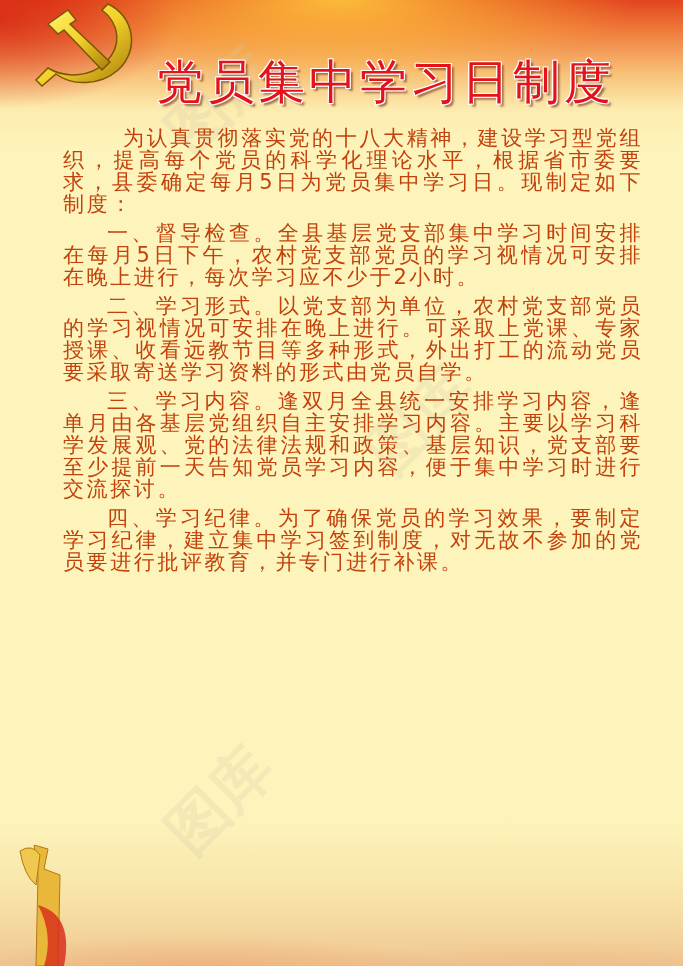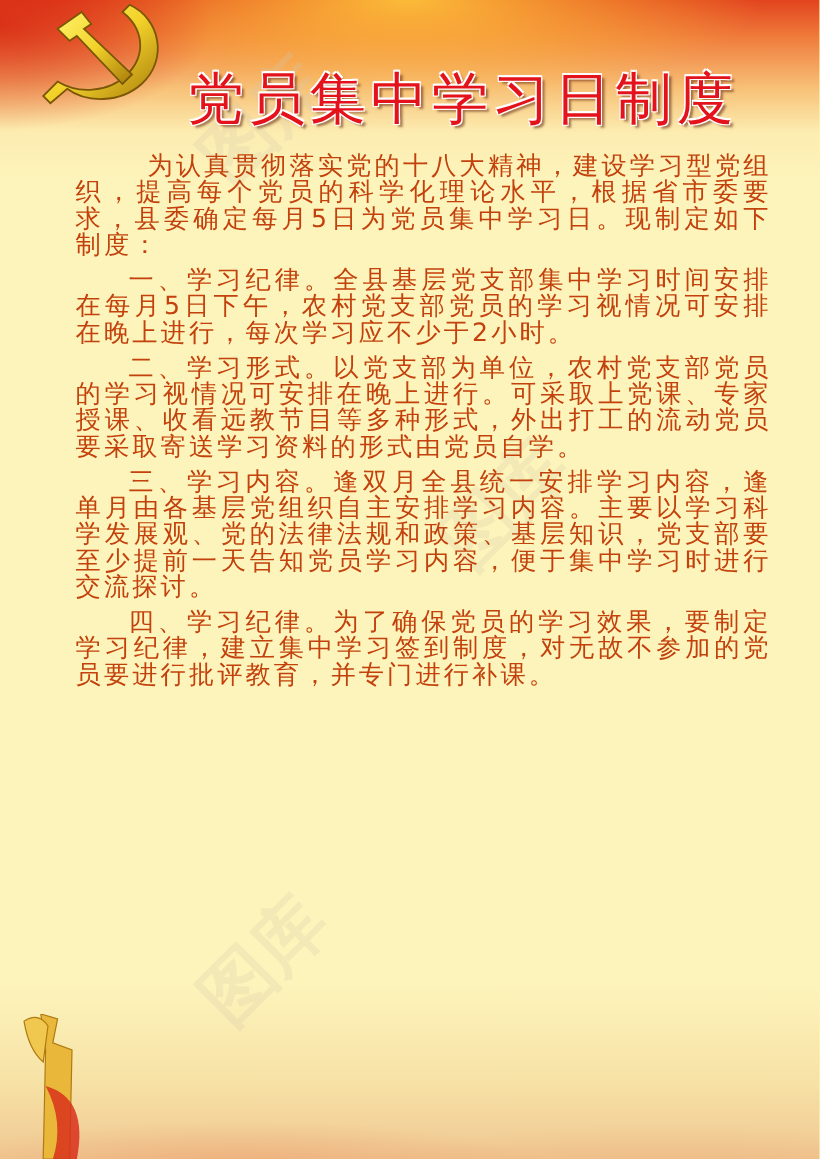--- a/index.html
+++ b/index.html
@@ -78,17 +78,17 @@
 <div class="title">党员集中学习日制度</div>
 
 <svg class="huabiao" viewBox="0 0 70 121">
   <path d="M20 0 L34 4 L30 24 L46 30 L44 121 L22 121 L24 30 Z" fill="#e9b83a" stroke="#b07a12" stroke-width="1"></path>
   <path d="M6 6 Q18 -2 26 10 L22 40 Q10 30 6 6 Z" fill="#f0c850" stroke="#b07a12" stroke-width="1"></path>
   <path d="M24 60 Q60 70 50 121 L30 121 Q40 90 24 60 Z" fill="#d8301c" opacity="0.85"></path>
 </svg>
 
 <div class="content">
   <p class="para">为认真贯彻落实党的十八大精神，建设学习型党组织，提高每个党员的科学化理论水平，根据省市委要求，县委确定每月5日为党员集中学习日。现制定如下制度：</p>
-  <p class="para">一、学习纪律。全县基层党支部集中学习时间安排在每月5日下午，农村党支部党员的学习视情况可安排在晚上进行，每次学习应不少于2小时。</p>
+  <p class="para">一、督导检查。全县基层党支部集中学习时间安排在每月5日下午，农村党支部党员的学习视情况可安排在晚上进行，每次学习应不少于2小时。</p>
   <p class="para">二、学习形式。以党支部为单位，农村党支部党员的学习视情况可安排在晚上进行。可采取上党课、专家授课、收看远教节目等多种形式，外出打工的流动党员要采取寄送学习资料的形式由党员自学。</p>
   <p class="para">三、学习内容。逢双月全县统一安排学习内容，逢单月由各基层党组织自主安排学习内容。主要以学习科学发展观、党的法律法规和政策、基层知识，党支部要至少提前一天告知党员学习内容，便于集中学习时进行交流探讨。</p>
   <p class="para">四、学习纪律。为了确保党员的学习效果，要制定学习纪律，建立集中学习签到制度，对无故不参加的党员要进行批评教育，并专门进行补课。</p>
 </div>
 
 </body></html>

